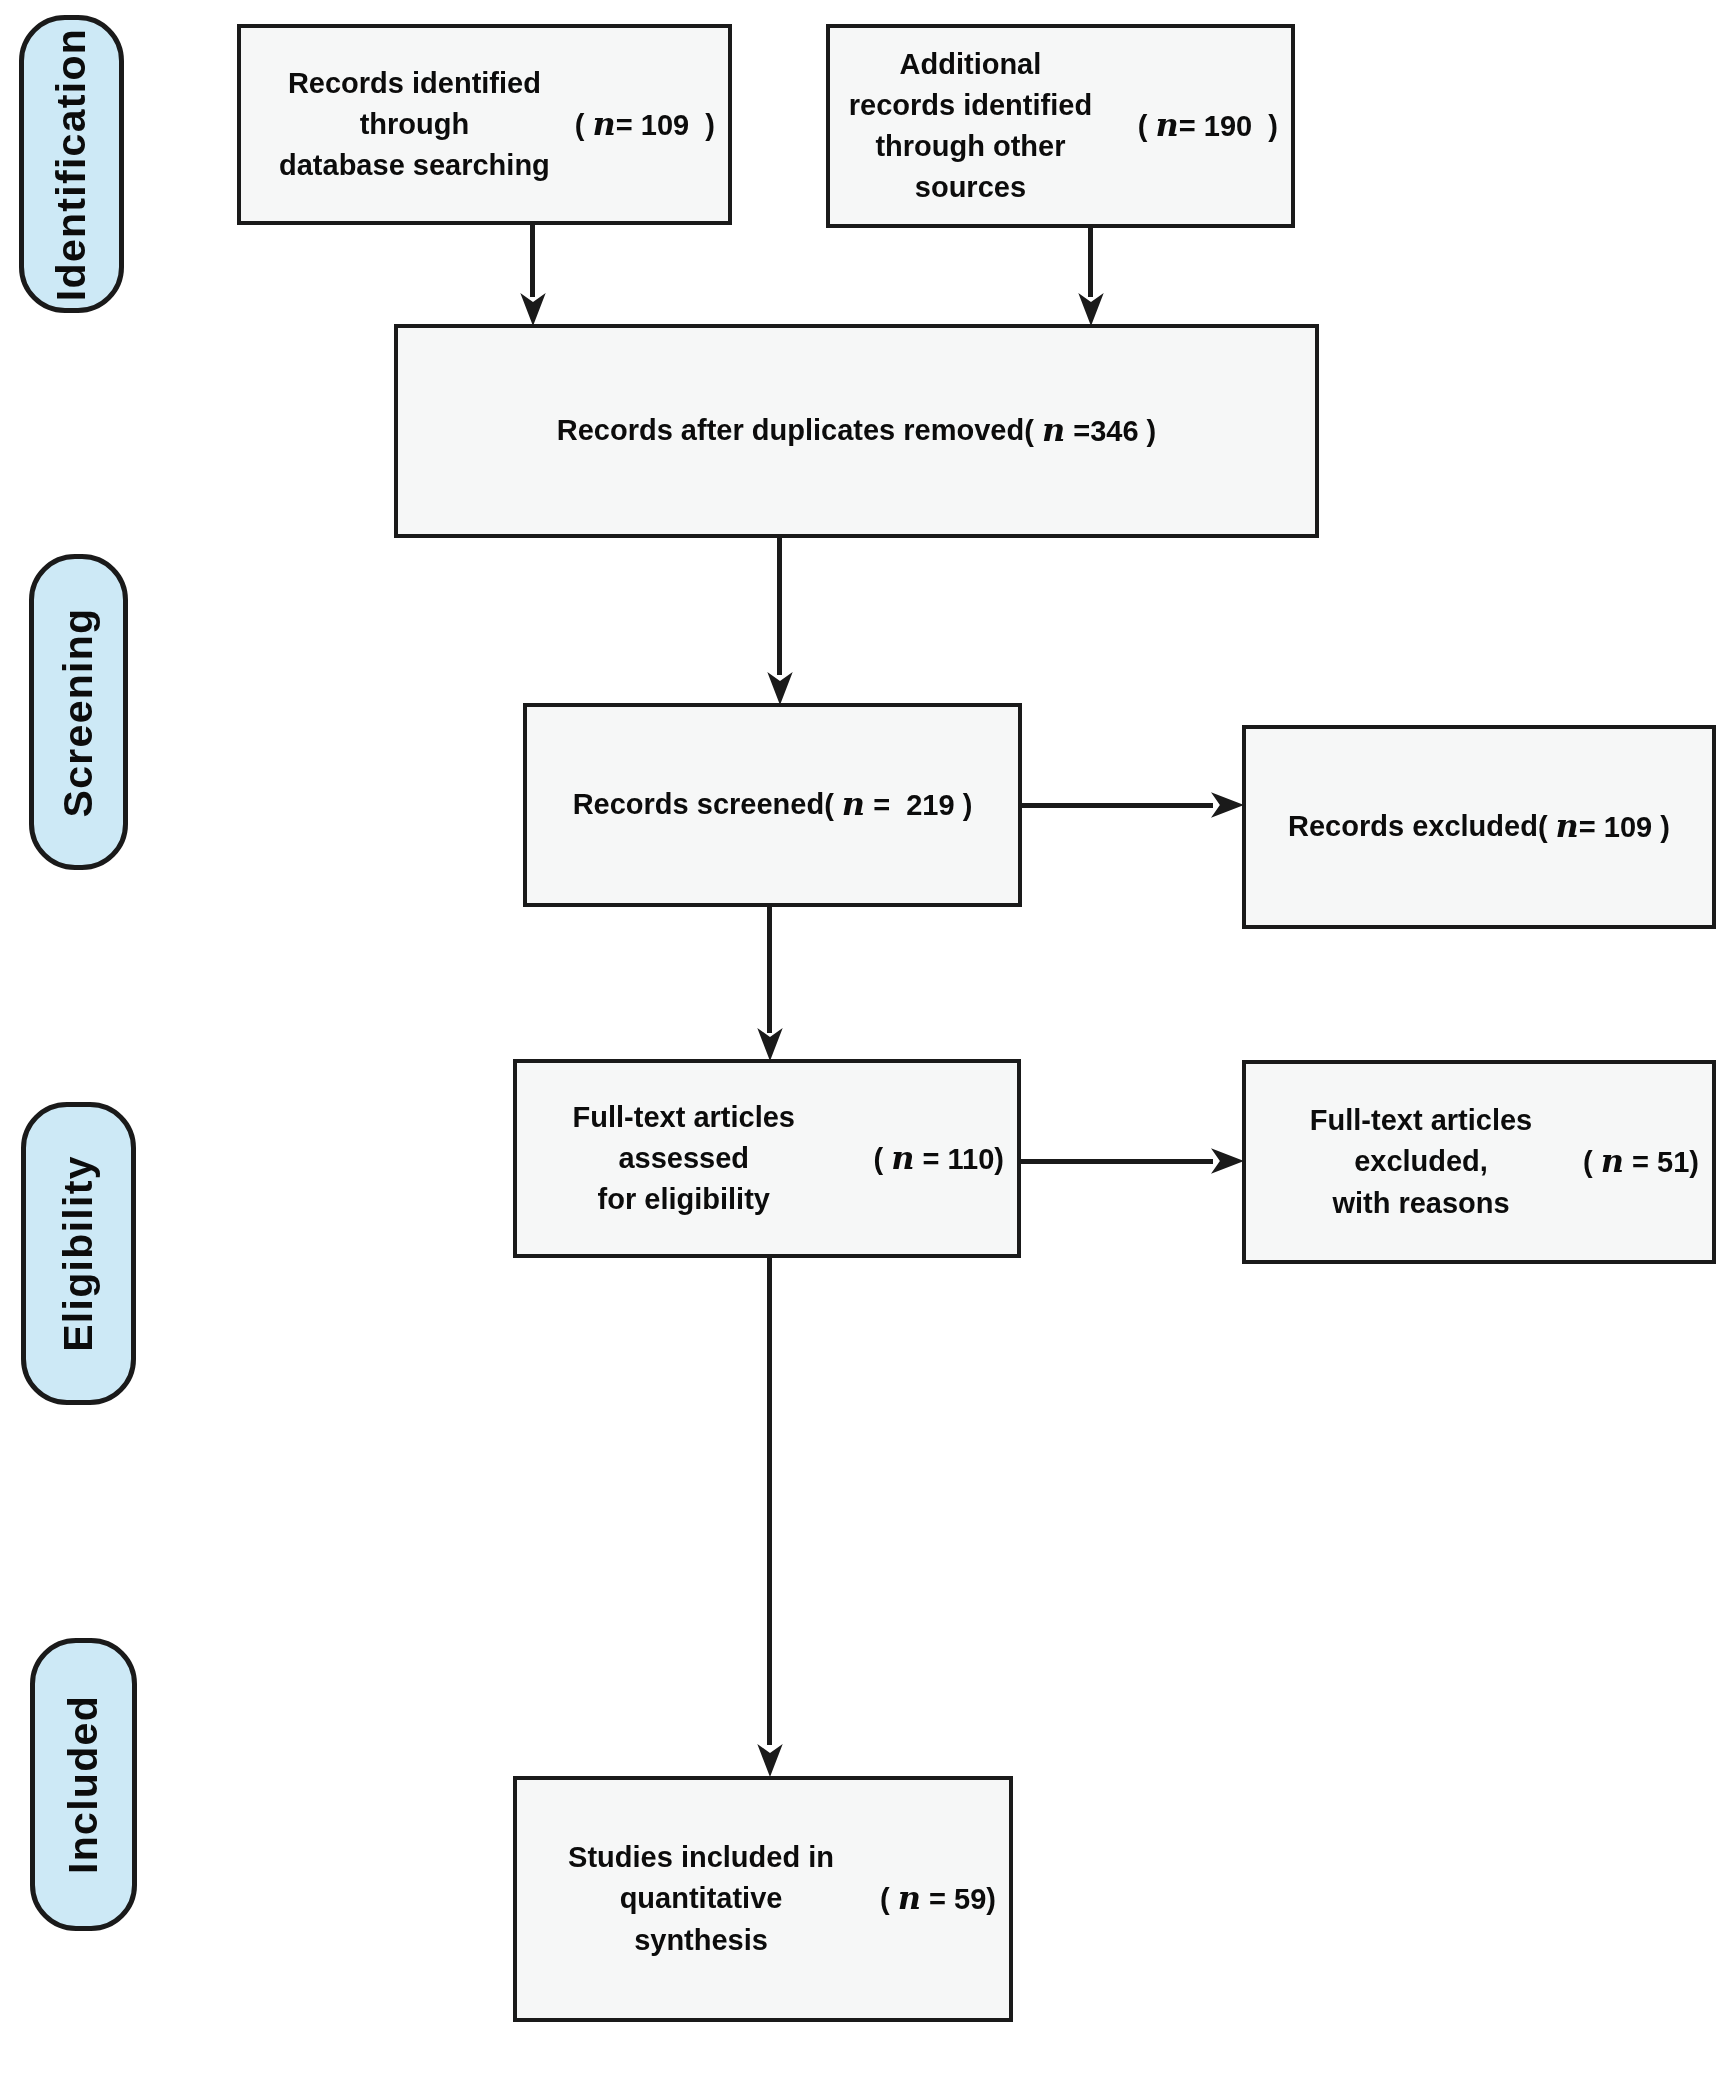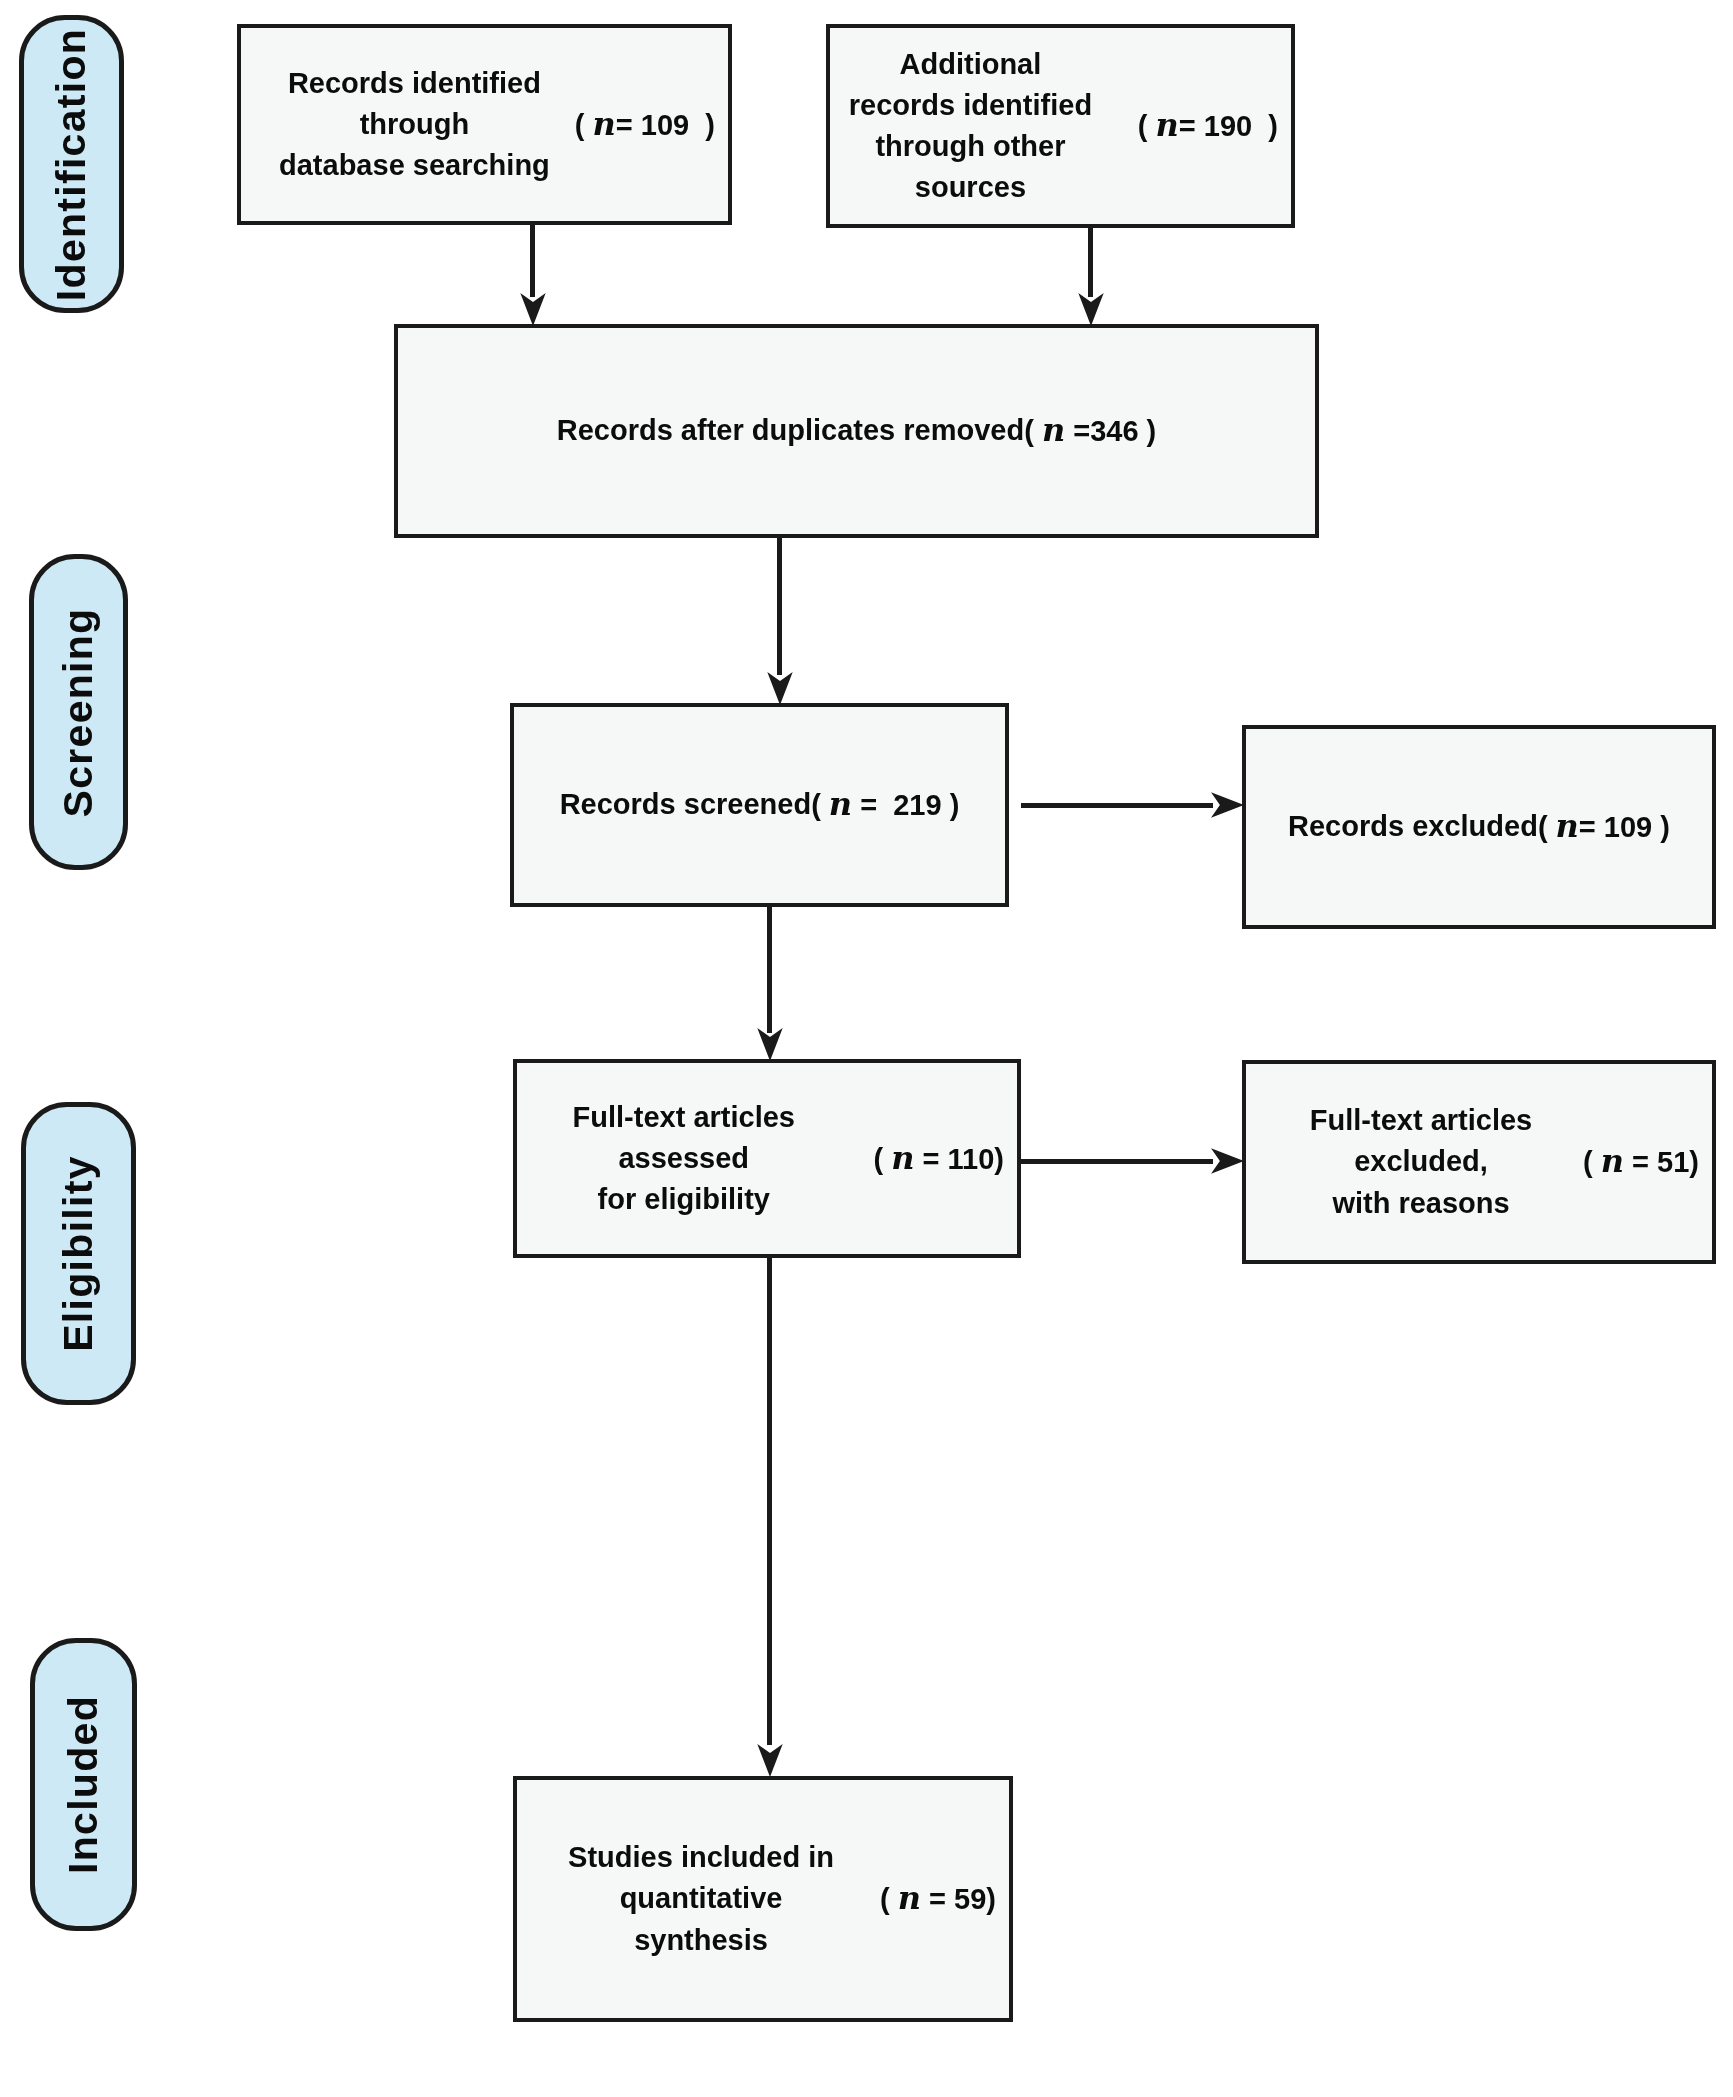--- a/index.html
+++ b/index.html
@@ -82,21 +82,21 @@
     <span class="box-text">Additional records identified
 through other sources</span>
     <span class="box-n"><span>( </span><span class="n-var">n</span><span>= 190  )</span></span>
   </div>
 
   <div class="box" style="left:394px;top:324px;width:925px;height:214px;">
     <span class="box-text">Records after duplicates removed</span>
     <span class="box-n"><span>( </span><span class="n-var">n</span><span> =346 )</span></span>
   </div>
 
-  <div class="box" style="left:510px;top:703px;width:499px;height:204px;">
+  <div class="box" style="left:523px;top:703px;width:499px;height:204px;">
     <span class="box-text">Records screened</span>
     <span class="box-n"><span>( </span><span class="n-var">n</span><span> =  219 )</span></span>
   </div>
 
   <div class="box" style="left:1242px;top:703px;width:474px;height:204px;margin-top:22px;">
     <span class="box-text">Records excluded</span>
     <span class="box-n"><span>( </span><span class="n-var">n</span><span>= 109 )</span></span>
   </div>
 
   <div class="box" style="left:513px;top:1059px;width:508px;height:199px;gap:36px;">

